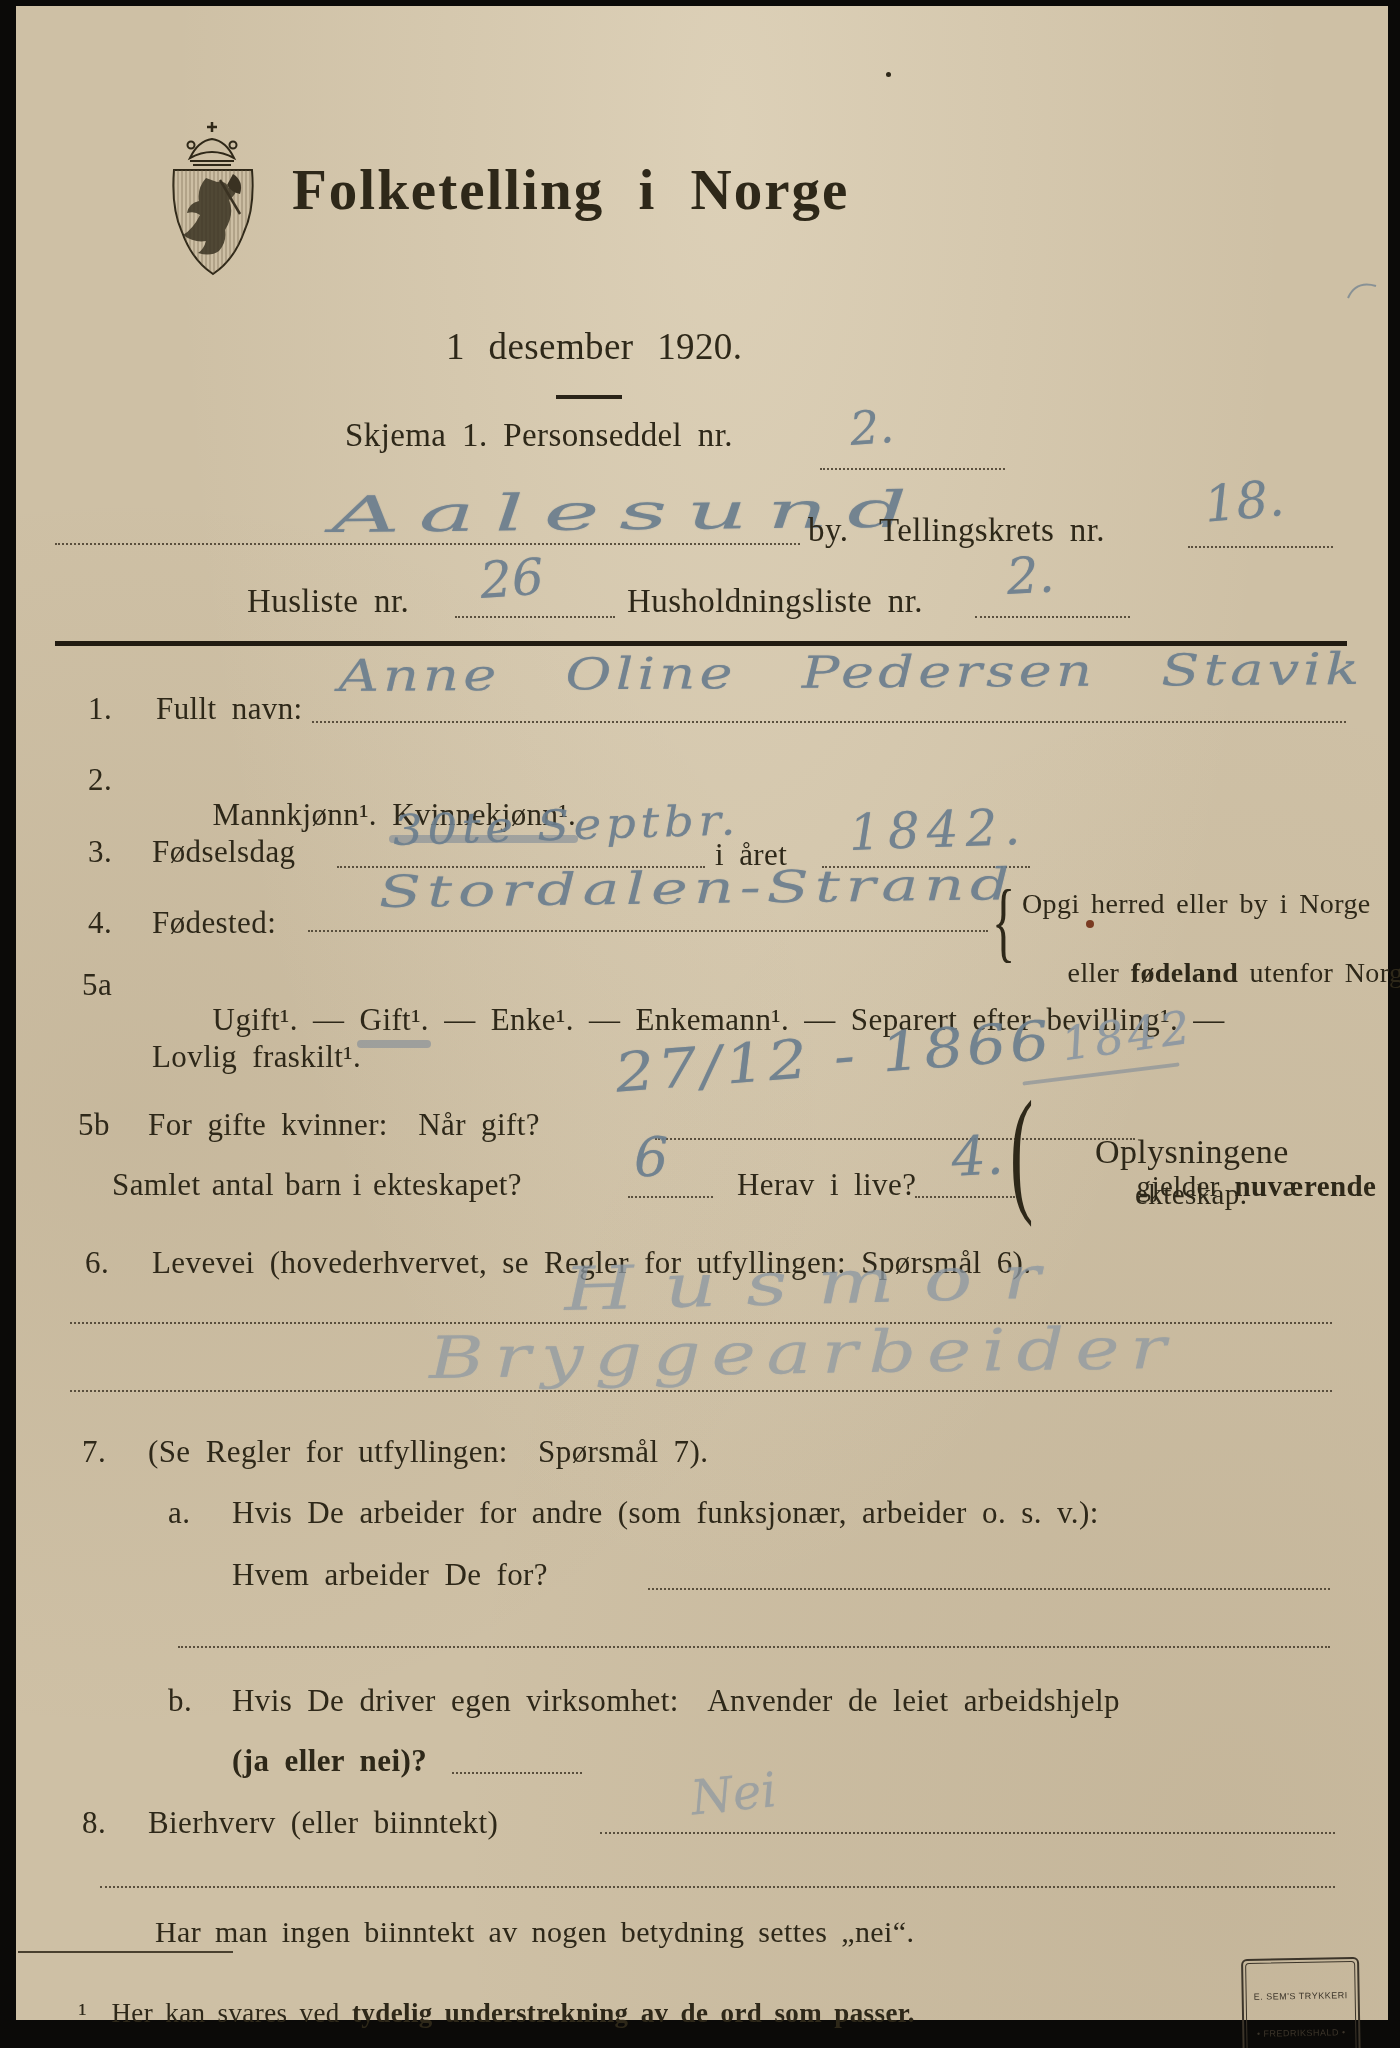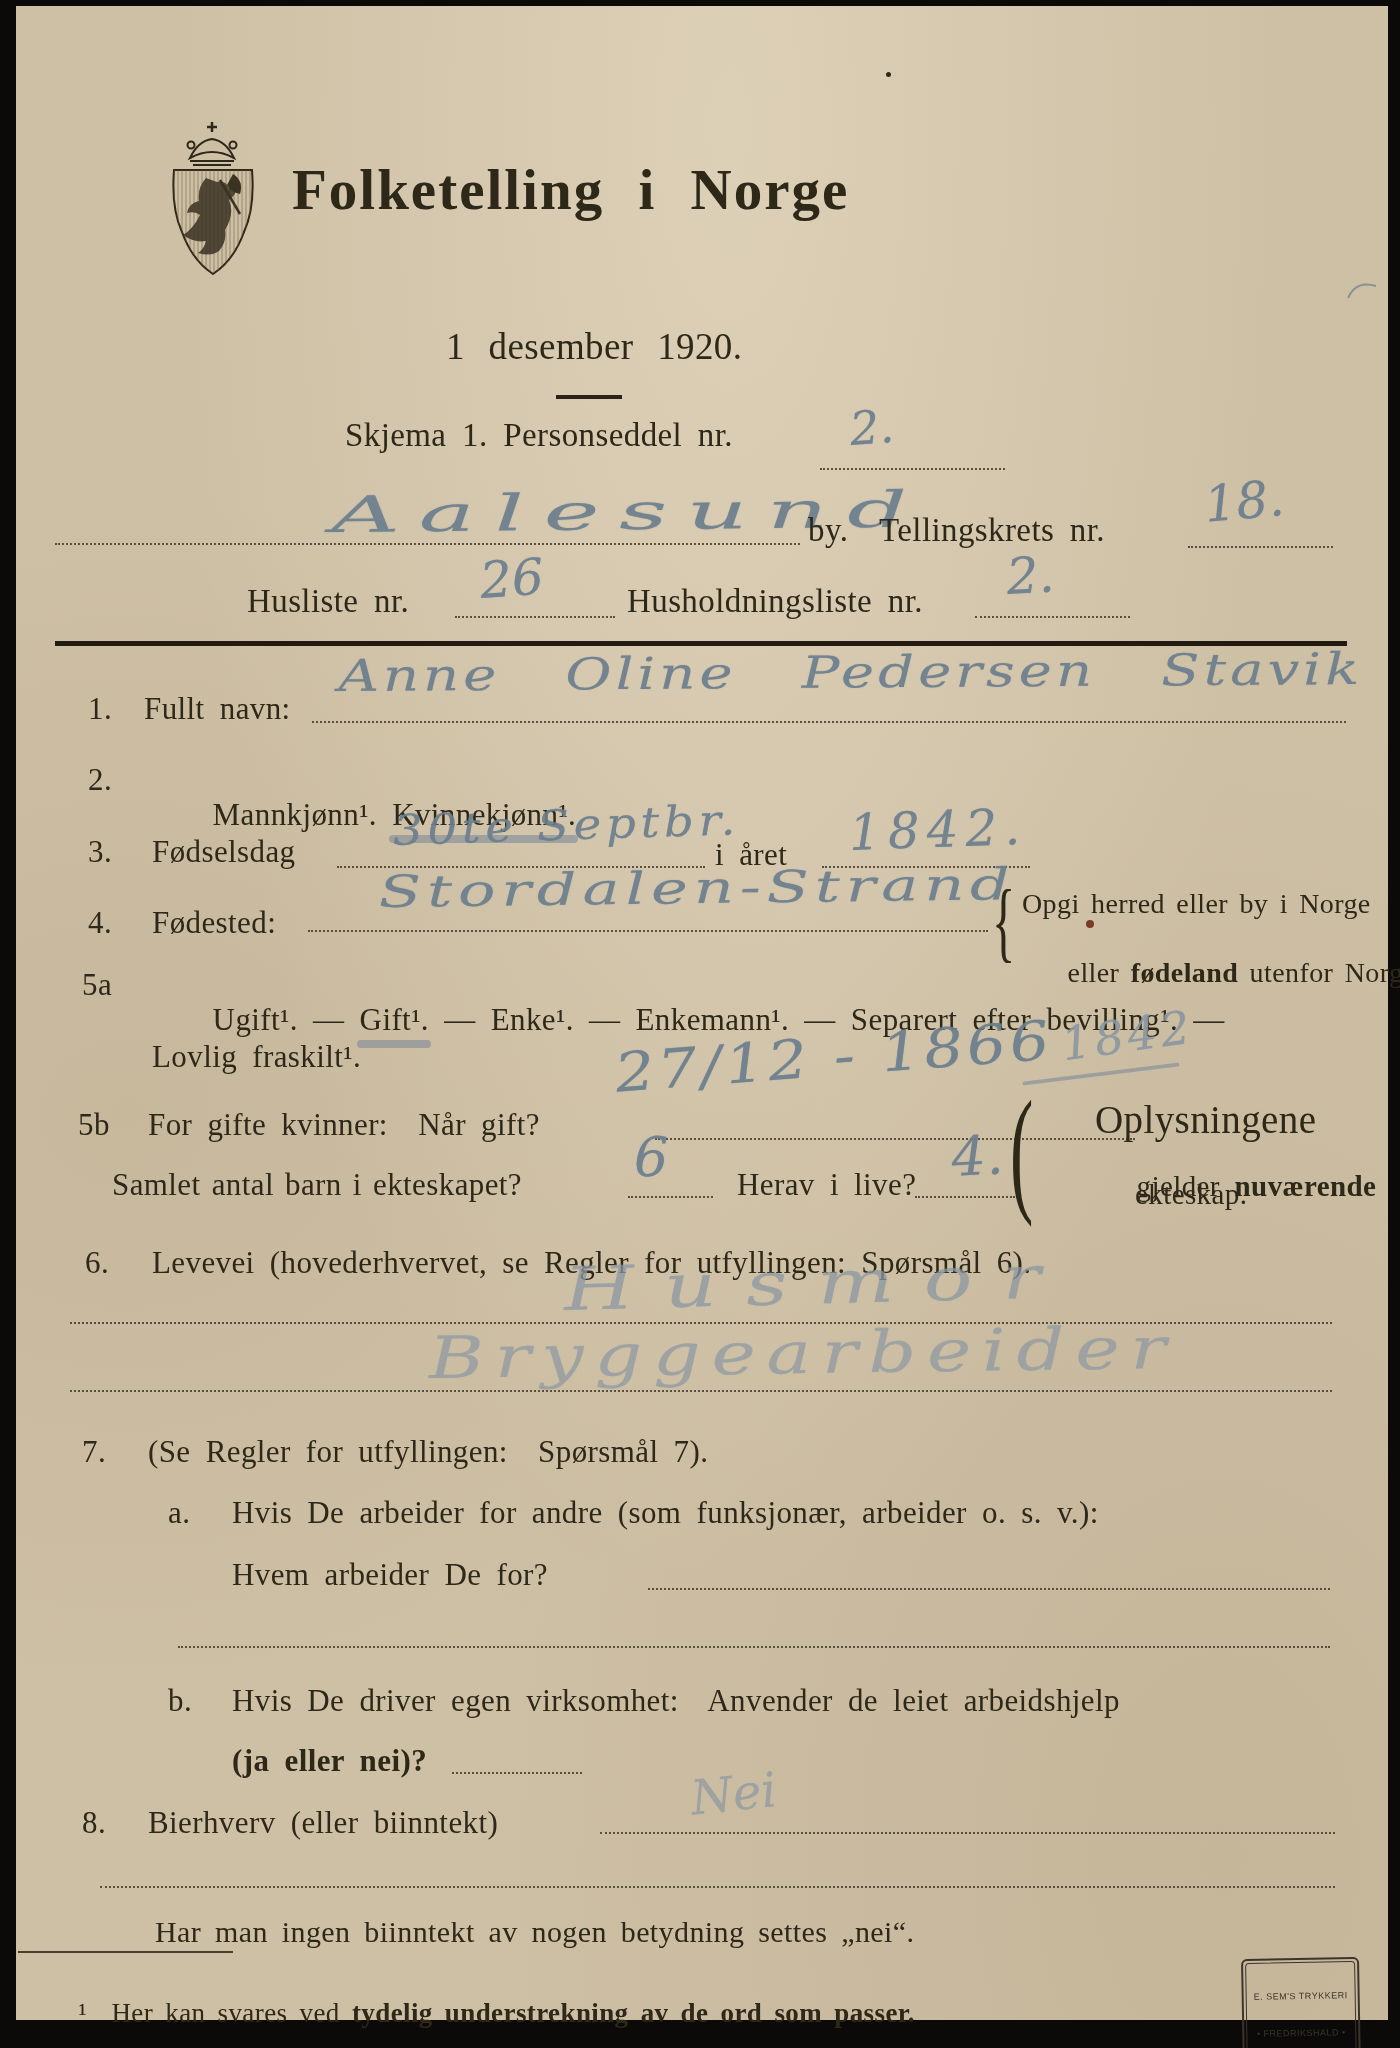--- a/index.html
+++ b/index.html
@@ -76,21 +76,21 @@
   <div class="printed" style="left:247px;top:583px;font-size:33px;">Husliste nr.</div>
   <div class="dotted" style="left:455px;top:616px;width:160px;"></div>
   <div class="hw" style="left:478px;top:552px;font-size:50px;transform:rotate(-4deg);">26</div>
   <div class="printed" style="left:627px;top:583px;font-size:33px;">Husholdningsliste nr.</div>
   <div class="dotted" style="left:975px;top:616px;width:155px;"></div>
   <div class="hw" style="left:1005px;top:548px;font-size:50px;transform:rotate(-3deg);">2.</div>
 
   <div class="rule-heavy" style="left:55px;top:641px;width:1292px;"></div>
 
   <div class="printed" style="left:88px;top:692px;font-size:31px;">1.</div>
-  <div class="printed" style="left:144px;top:692px;font-size:31px;text-align:right;">Fullt navn:</div>
+  <div class="printed" style="left:156px;top:692px;font-size:31px;text-align:right;">Fullt navn:</div>
   <div class="dotted" style="left:312px;top:721px;width:1034px;"></div>
   <div class="hw" style="left:338px;top:650px;font-size:44px;word-spacing:34px;letter-spacing:3px;transform:scaleX(1.28) rotate(-0.5deg);">Anne Oline Pedersen Stavik</div>
 
   <div class="printed" style="left:88px;top:763px;font-size:31px;">2.</div>
   <div class="printed" style="left:152px;top:763px;font-size:31px;">
     <span>Mannkjønn¹. </span><span class="u-pencil">Kvinnekjønn¹.</span>
   </div>
 
   <div class="printed" style="left:88px;top:835px;font-size:31px;">3.</div>
   <div class="printed" style="left:152px;top:835px;font-size:31px;">Fødselsdag</div>
@@ -117,21 +117,21 @@
   </div>
   <div class="printed" style="left:152px;top:1040px;font-size:31px;">Lovlig fraskilt¹.</div>
 
   <div class="hw hw-light" style="left:1058px;top:1018px;font-size:46px;letter-spacing:4px;transform:rotate(-8deg);">1842</div>
   <div class="pencil-line" style="left:1022px;top:1072px;width:158px;height:4px;transform:rotate(-7deg);"></div>
   <div class="printed" style="left:78px;top:1108px;font-size:31px;">5b</div>
   <div class="printed" style="left:148px;top:1108px;font-size:31px;">For gifte kvinner:  Når gift?</div>
   <div class="dotted" style="left:655px;top:1138px;width:480px;"></div>
   <div class="hw" style="left:612px;top:1042px;font-size:54px;letter-spacing:3px;transform:scaleX(1.15) rotate(-5deg);">27/12 - 1866</div>
   <div class="brace" style="left:1010px;top:1080px;font-size:140px;transform:scaleX(0.5);">(</div>
-  <div class="printed" style="left:1095px;top:1098px;font-size:39px;">Oplysningene</div>
+  <div class="printed" style="left:1095px;top:1133px;font-size:34px;">Oplysningene</div>
   <div class="printed" style="left:1078px;top:1138px;font-size:29px;">
     <span>gjelder </span><b>nuværende</b>
   </div>
   <div class="printed" style="left:1135px;top:1178px;font-size:29px;">ekteskap.</div>
   <div class="printed" style="left:112px;top:1168px;font-size:31px;word-spacing:3px;">Samlet antal barn i ekteskapet?</div>
   <div class="dotted" style="left:628px;top:1196px;width:85px;"></div>
   <div class="hw" style="left:634px;top:1126px;font-size:54px;">6</div>
   <div class="printed" style="left:737px;top:1168px;font-size:31px;">Herav i live?</div>
   <div class="dotted" style="left:915px;top:1196px;width:100px;"></div>
   <div class="hw" style="left:950px;top:1126px;font-size:54px;transform:rotate(-3deg);">4.</div>

